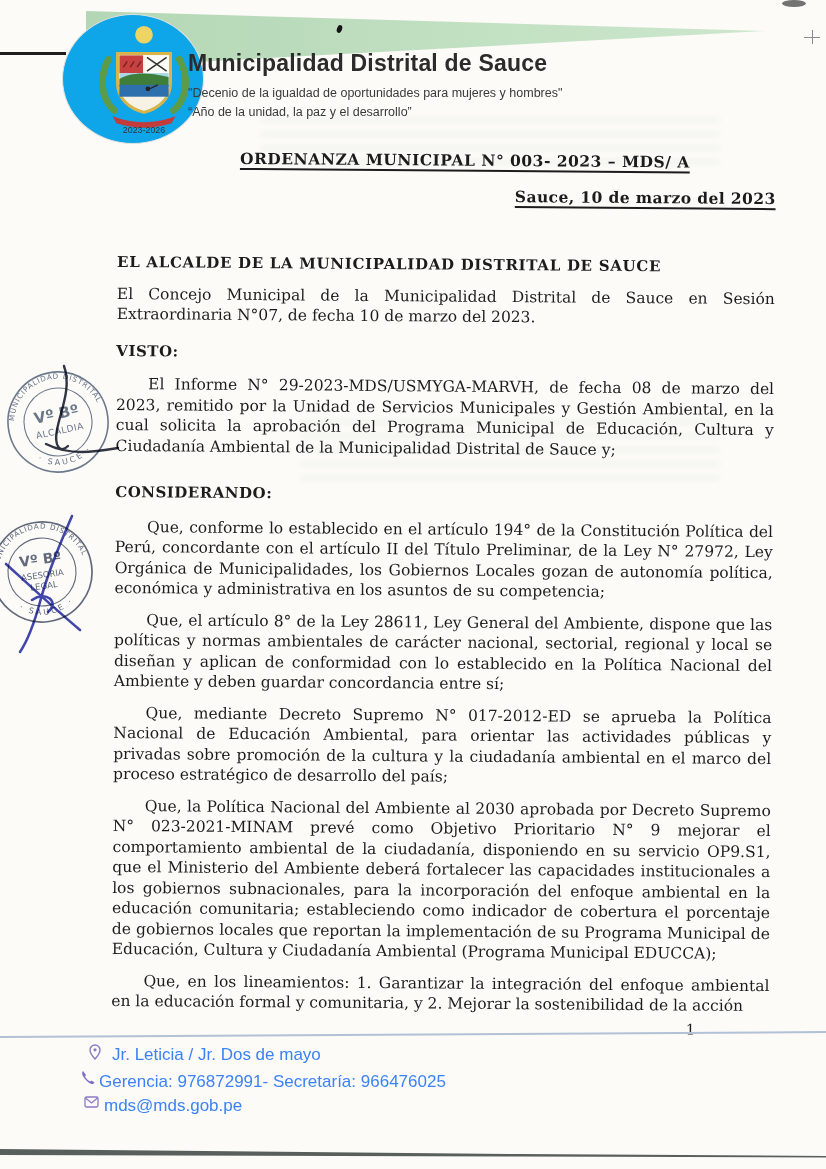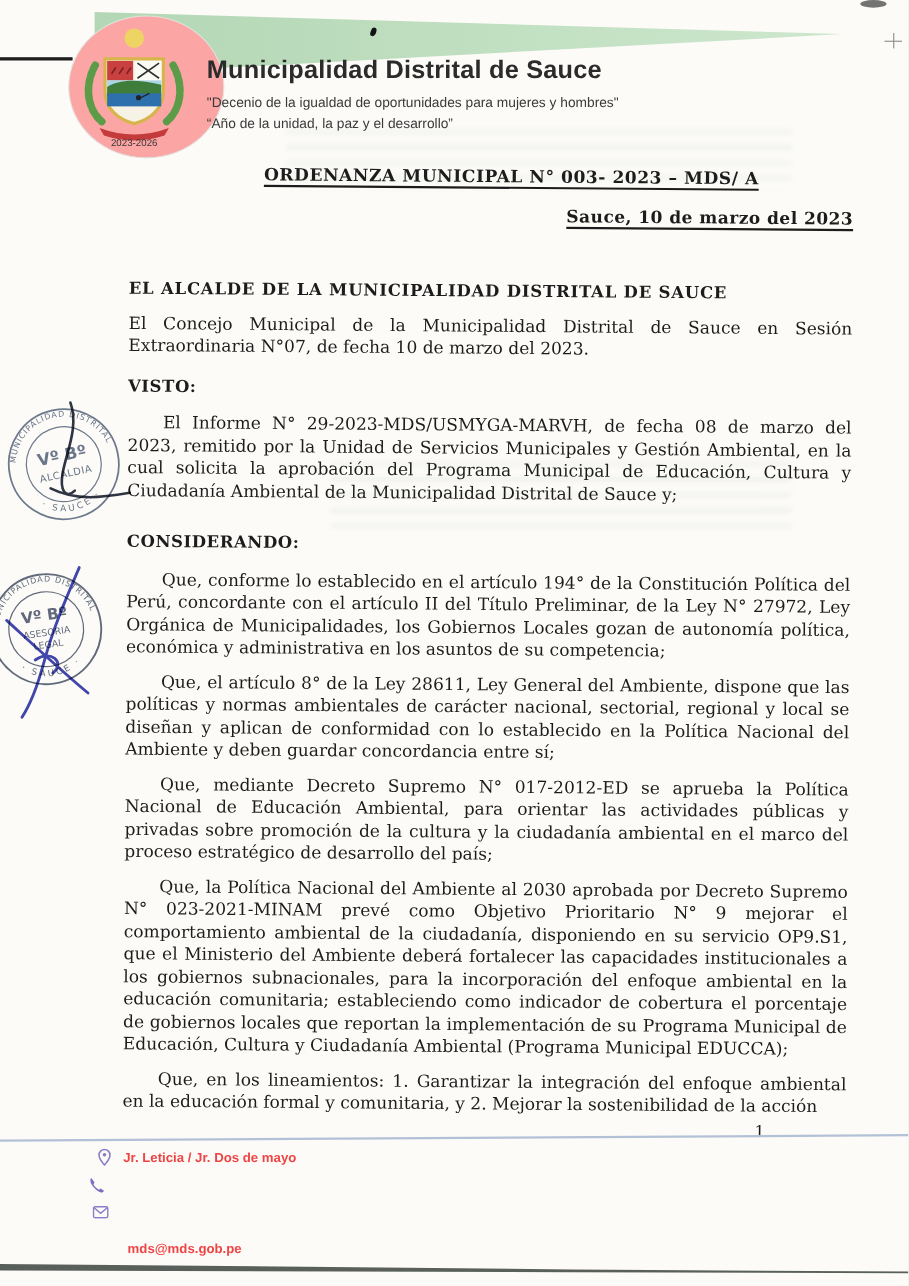--- a/index.html
+++ b/index.html
@@ -1,21 +1,21 @@
 <!DOCTYPE html>
 <html><head>
 <meta charset="utf-8">
 <style>
   html,body{margin:0;padding:0;background:#e8e8e8;}
   .page{position:relative;width:826px;height:1169px;margin:0 auto;background:#fcfbf8;overflow:hidden;
         font-family:"Liberation Sans",sans-serif;}
   
   .wedge{position:absolute;left:0;top:0;width:826px;height:160px;}
-  .logo-wrap{position:absolute;left:62px;top:14px;width:140px;height:128px;background:#fca5a5;
-             border-radius:50%;border:1px solid #e2e2de;display:flex;align-items:center;justify-content:flex-start;}
+  .logo-wrap{position:absolute;left:62px;top:14px;width:140px;height:128px;background:#0ea5e9;
+             border-radius:50%;border:1px solid #e2e2de;display:flex;align-items:center;justify-content:flex-end;}
   .hdr-text{position:absolute;left:188px;top:50px;width:480px;text-align:left;color:#2b2b2b;}
   .hdr-title{font-size:23px;font-weight:bold;letter-spacing:.2px;}
   .hdr-slogan1{margin-top:9px;font-size:12.5px;color:#3a3a3a;}
   .hdr-slogan2{margin-top:5px;font-size:12.5px;color:#3a3a3a;}
   .scan-line{position:absolute;left:0;top:52px;width:66px;height:3px;background:#1e1e1e;}
   .scan-dot{position:absolute;left:337px;top:25px;width:5px;height:8px;background:#141414;border-radius:50% 50% 60% 40%;transform:rotate(18deg);}
   .scan-blob{position:absolute;left:782px;top:0;width:24px;height:7px;background:#5a5a5a;border-radius:50%;opacity:.85;}
   .scan-cross-h{position:absolute;left:804px;top:37px;width:16px;height:1px;background:#8a8a8a;}
   .scan-cross-v{position:absolute;left:812px;top:30px;width:1px;height:14px;background:#8a8a8a;}
   
@@ -34,21 +34,21 @@
   .doc-label{margin-top:16px;font-weight:bold;letter-spacing:.5px;font-size:15px;text-align:left;}
   .doc-label2{margin-top:26px;font-weight:bold;letter-spacing:.5px;font-size:15px;text-align:left;}
   .para{margin:11px 0 0;text-indent:32px;}
   .para-first{margin:13px 0 0;text-indent:32px;}
   .para-c1{margin:14px 0 0;text-indent:32px;}
   .pagenum{margin-top:3px;text-align:right;padding-right:74px;font-size:14.5px;}
   
   .stamp{position:absolute;mix-blend-mode:multiply;}
   
   .footer-divider{position:absolute;left:0;top:1028px;width:826px;height:12px;}
-  .foot-item{position:absolute;color:#ef4444;font-size:12px;font-weight:bold;}
+  .foot-item{position:absolute;color:#3b82f6;font-size:17px;}
   .foot-ic{position:absolute;}
   .bottom-bar{position:absolute;left:0;top:1146px;width:826px;height:14px;}
 </style>
 </head>
 <body>
 
 <div class="page">
 
   <svg class="wedge" viewBox="0 0 826 160">
     <defs>
@@ -167,24 +167,25 @@
 
   <svg class="foot-ic" style="left:89px;top:1044px;" width="12" height="16" viewBox="0 0 12 16">
     <path d="M6,1 C3.2,1 1,3.2 1,6 C1,9.6 6,15 6,15 C6,15 11,9.6 11,6 C11,3.2 8.8,1 6,1 Z" fill="none" stroke="#8a7bc8" stroke-width="1.4"></path>
     <circle cx="6" cy="5.8" r="1.6" fill="#8a7bc8"></circle>
   </svg>
   <div class="foot-item" style="left:112px;top:1045px;">Jr. Leticia / Jr. Dos de mayo</div>
 
   <svg class="foot-ic" style="left:80px;top:1070px;" width="16" height="16" viewBox="0 0 16 16">
     <path d="M3,1 C2,2 1.5,4 3.5,7 C5.5,10 8.5,13 11.5,14 C13,14.5 14,13.5 14.5,12.5 L11.5,10.5 L10,11.5 C8,10.5 6,8.5 5,6.5 L6,5 Z" fill="#7d6fc4"></path>
   </svg>
+  <div class="foot-item" style="left:99px;top:1072px;">Gerencia: 976872991- Secretaría: 966476025</div>
 
   <svg class="foot-ic" style="left:84px;top:1096px;" width="15" height="12" viewBox="0 0 15 12">
     <rect x="1" y="1" width="13" height="10" rx="1.5" fill="none" stroke="#8a7bc8" stroke-width="1.3"></rect>
     <path d="M1.5,2 L7.5,7 L13.5,2" fill="none" stroke="#8a7bc8" stroke-width="1.3"></path>
   </svg>
-  <div class="foot-item" style="left:116px;top:1096px;margin-top:32px;">mds@mds.gob.pe</div>
+  <div class="foot-item" style="left:104px;top:1096px;">mds@mds.gob.pe</div>
 
   <svg class="bottom-bar" viewBox="0 0 826 14">
     <polygon points="0,3 520,8 826,10 826,11.5 520,10.5 0,9" fill="#474f49" opacity=".9"></polygon>
   </svg>
 
 </div>
 
 </body></html>

